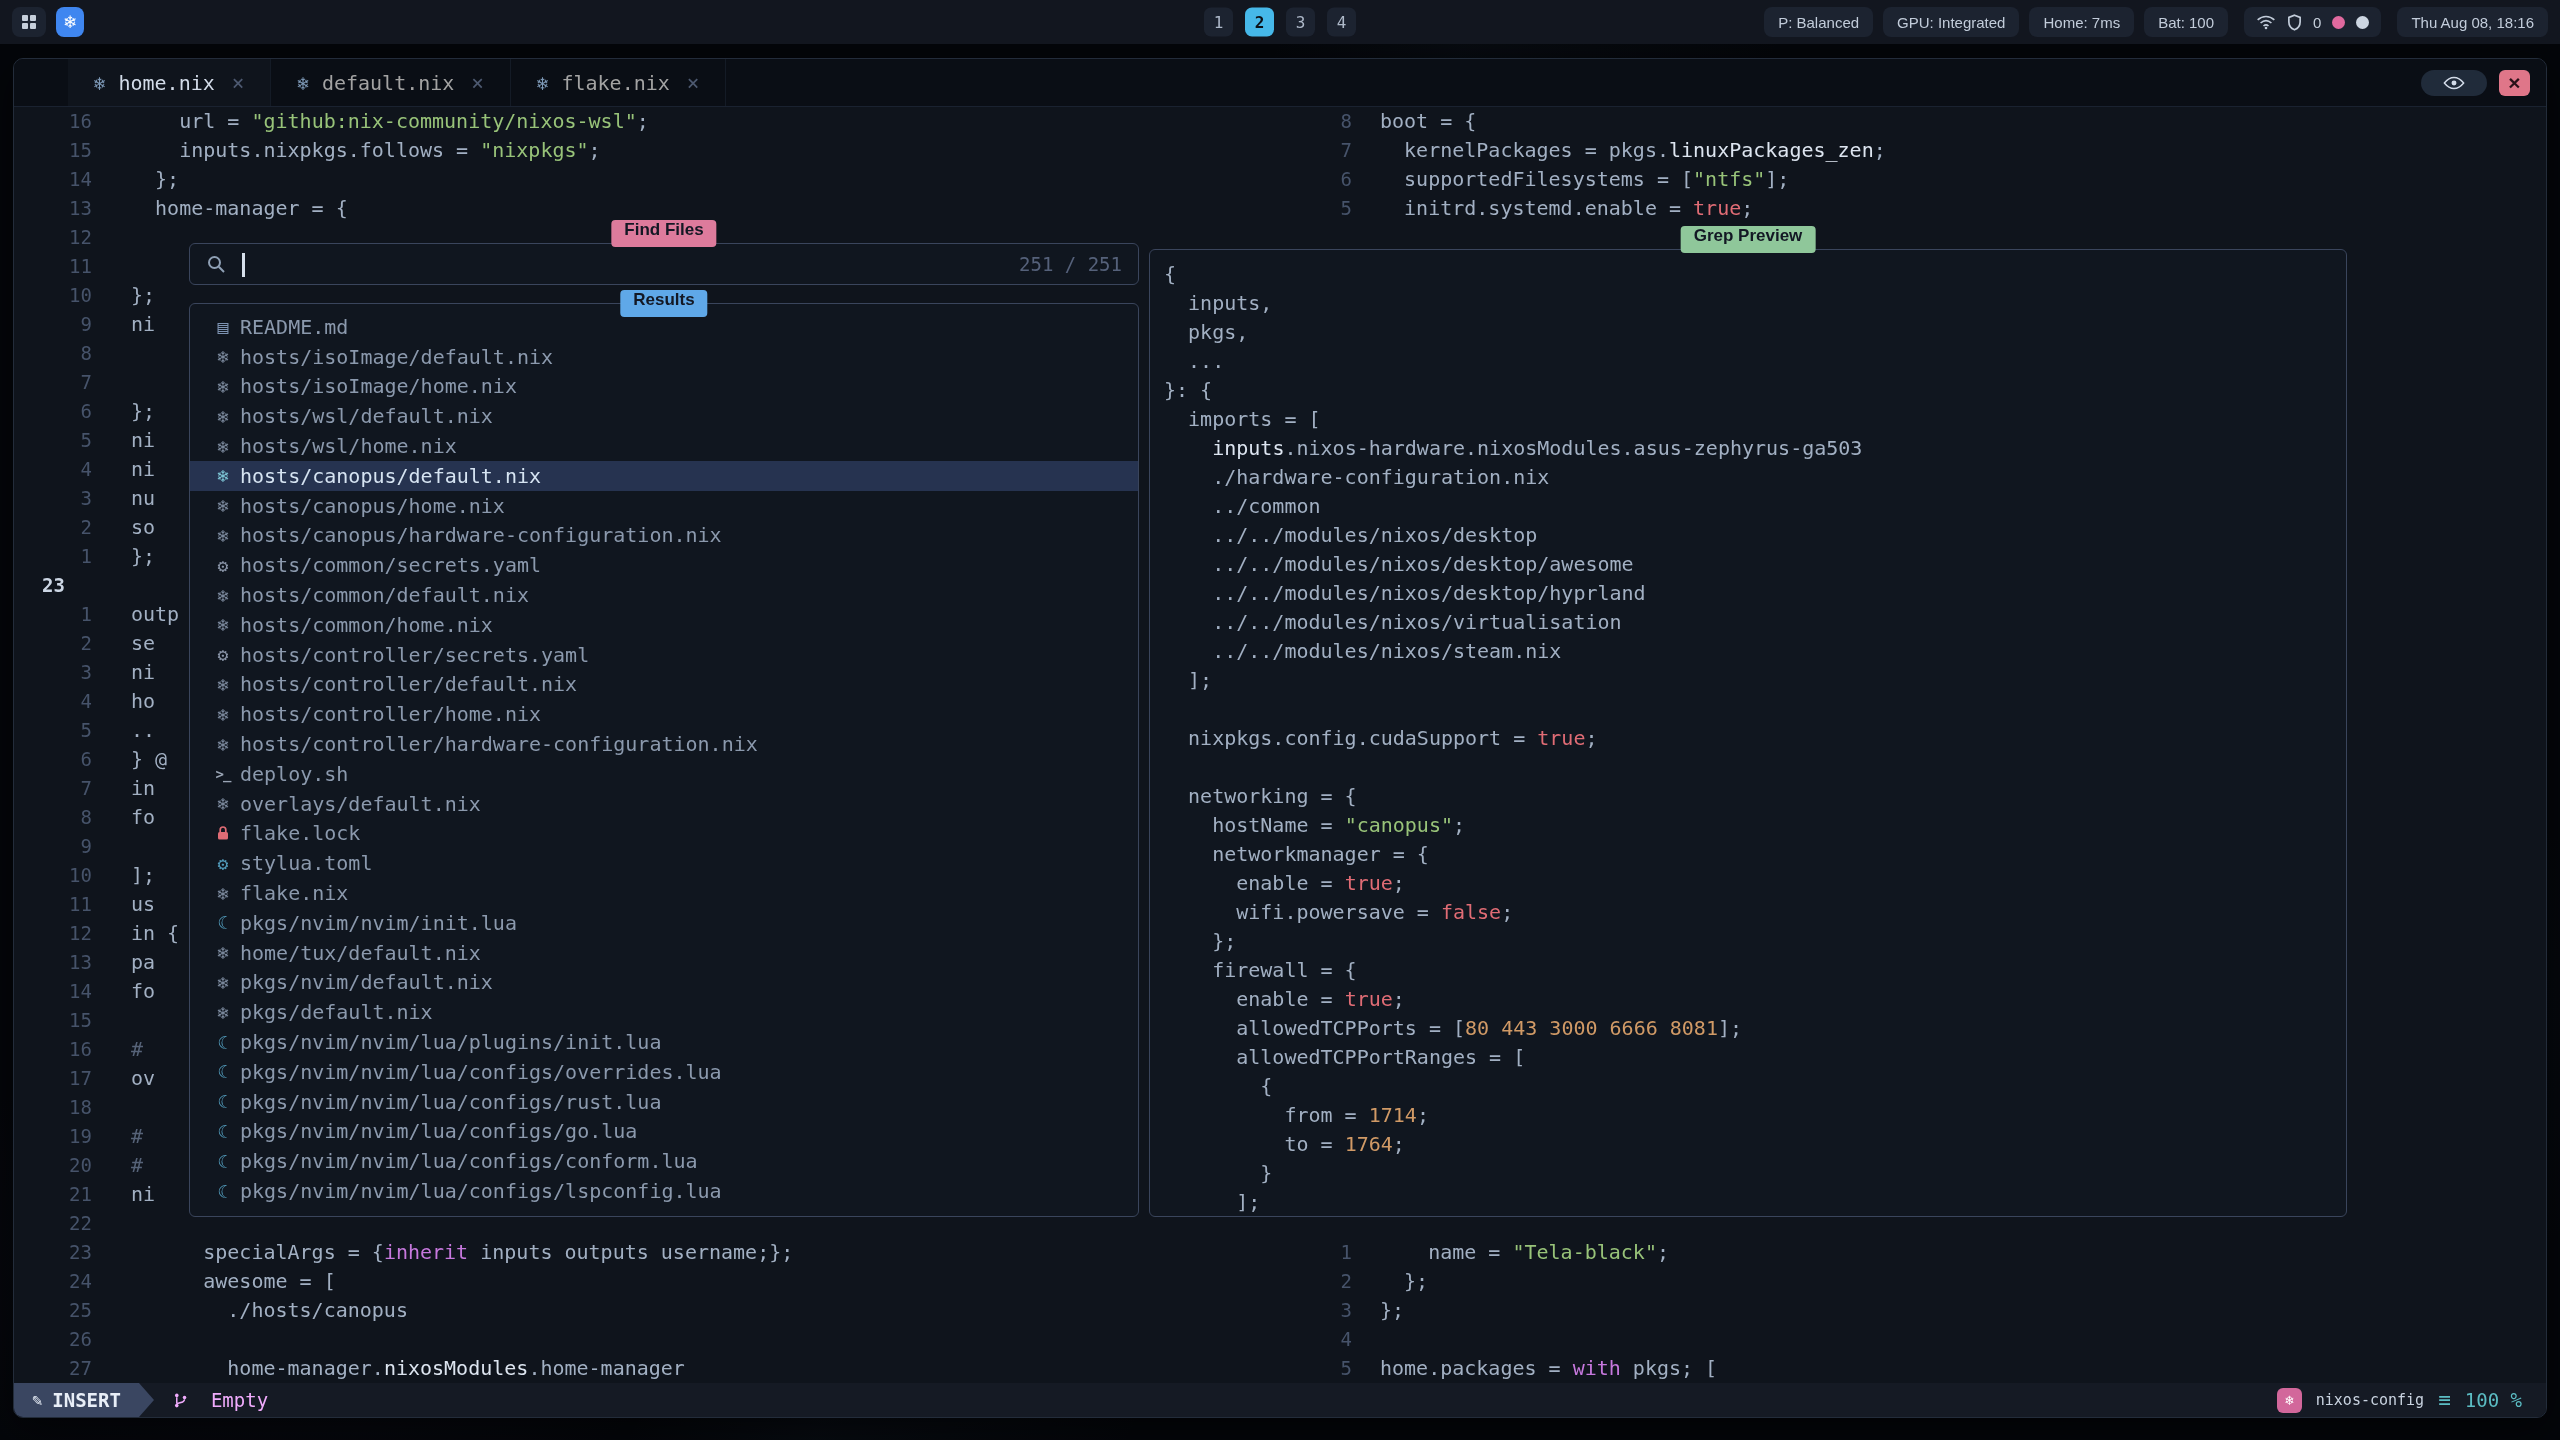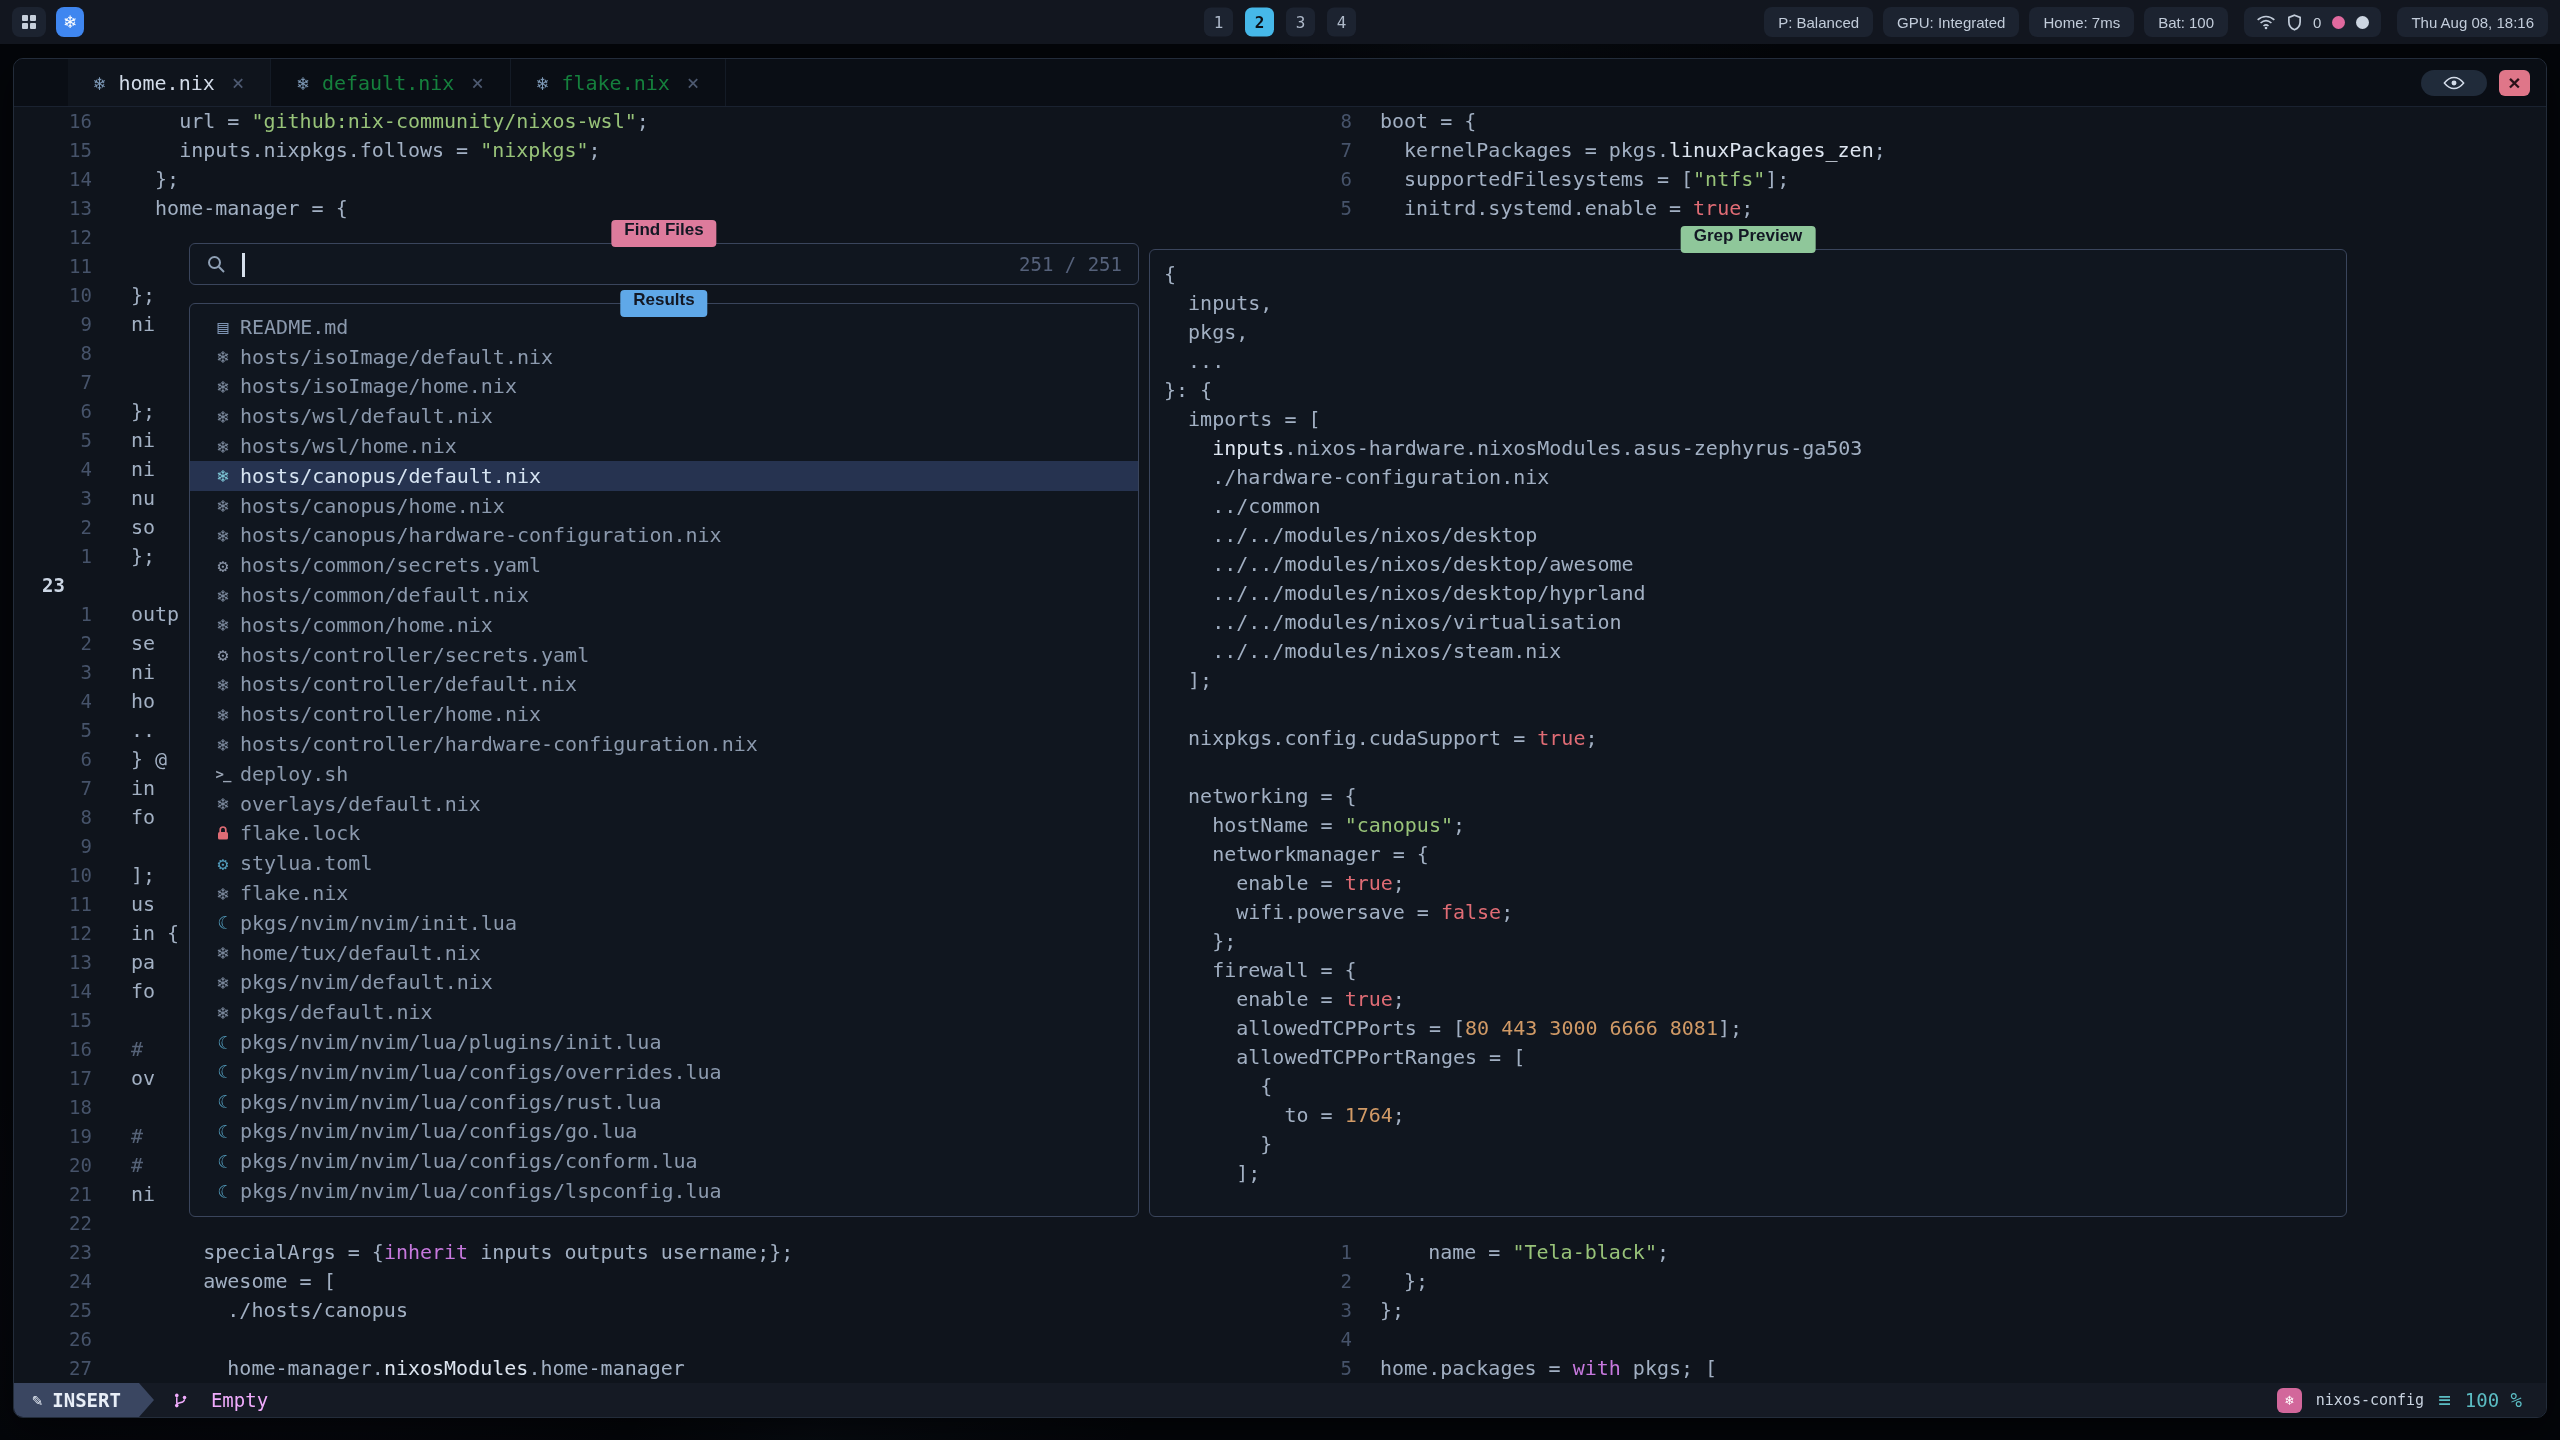--- a/index.html
+++ b/index.html
@@ -30,21 +30,21 @@
   .pink-dot{background:#e0699e}.grey-dot{background:#cdd6e2}
   .svgicon{display:inline-flex;align-items:center;justify-content:center}
   
   #window{position:absolute;left:13px;top:58px;width:2534px;height:1360px;background:#0f141c;
     border:1px solid #232c3a;border-radius:10px;overflow:hidden;box-shadow:0 10px 44px rgba(0,0,0,.55);z-index:2}
   #tabbar{position:relative;height:48px;background:#0a0e15;border-bottom:1px solid #1a2230;display:flex}
   #tabs{display:flex;height:100%;padding-left:54px}
   .tab{display:flex;align-items:center;gap:13px;padding:0 26px;border-right:1px solid #141b26;
     font:20px "DejaVu Sans Mono",monospace;cursor:default}
   .tab .snow{color:#7e9ab8;font-size:19px}
-  .tab .lbl{color:#15803d}
+  .tab .lbl{color:#a3a3a3}
   .tab.active{background:#0f141c}
   .tab.active .lbl{color:#d3dce9}
   .tab .x{color:#4d5970;font-size:21px;margin-left:4px}
   #win-controls{position:absolute;right:16px;top:50%;transform:translateY(-50%);display:flex;gap:12px;align-items:center}
   .eye-pill{width:66px;height:26px;border-radius:13px;background:#202b3a;color:#d2dbe8;
     display:flex;align-items:center;justify-content:center}
   .close-btn{width:31px;height:26px;border-radius:6px;background:var(--close_red);color:#2a1118;
     display:flex;align-items:center;justify-content:center;font-size:21px;font-weight:bold}
   
   .pane{position:absolute;top:48px;bottom:34px;overflow:hidden}
@@ -370,20 +370,21 @@
           <div class="prow"><span class="c-f">    hostName = </span><span class="c-s">"canopus"</span><span class="c-f">;</span></div>
           <div class="prow"><span class="c-f">    networkmanager = {</span></div>
           <div class="prow"><span class="c-f">      enable = </span><span class="c-b">true</span><span class="c-f">;</span></div>
           <div class="prow"><span class="c-f">      wifi.powersave = </span><span class="c-b">false</span><span class="c-f">;</span></div>
           <div class="prow"><span class="c-f">    };</span></div>
           <div class="prow"><span class="c-f">    firewall = {</span></div>
           <div class="prow"><span class="c-f">      enable = </span><span class="c-b">true</span><span class="c-f">;</span></div>
           <div class="prow"><span class="c-f">      allowedTCPPorts = [</span><span class="c-n">80</span><span class="c-f"> </span><span class="c-n">443</span><span class="c-f"> </span><span class="c-n">3000</span><span class="c-f"> </span><span class="c-n">6666</span><span class="c-f"> </span><span class="c-n">8081</span><span class="c-f">];</span></div>
           <div class="prow"><span class="c-f">      allowedTCPPortRanges = [</span></div>
           <div class="prow"><span class="c-f">        {</span></div>
+          <div class="prow"><span class="c-f">          from = </span><span class="c-n">1714</span><span class="c-f">;</span></div>
           <div class="prow"><span class="c-f">          to = </span><span class="c-n">1764</span><span class="c-f">;</span></div>
           <div class="prow"><span class="c-f">        }</span></div>
           <div class="prow"><span class="c-f">      ];</span></div>
         </div>
     </div>
 
     <div id="statusline">
       <div class="mode-seg">
         <span class="pencil">✎</span>
         <span>INSERT</span>

